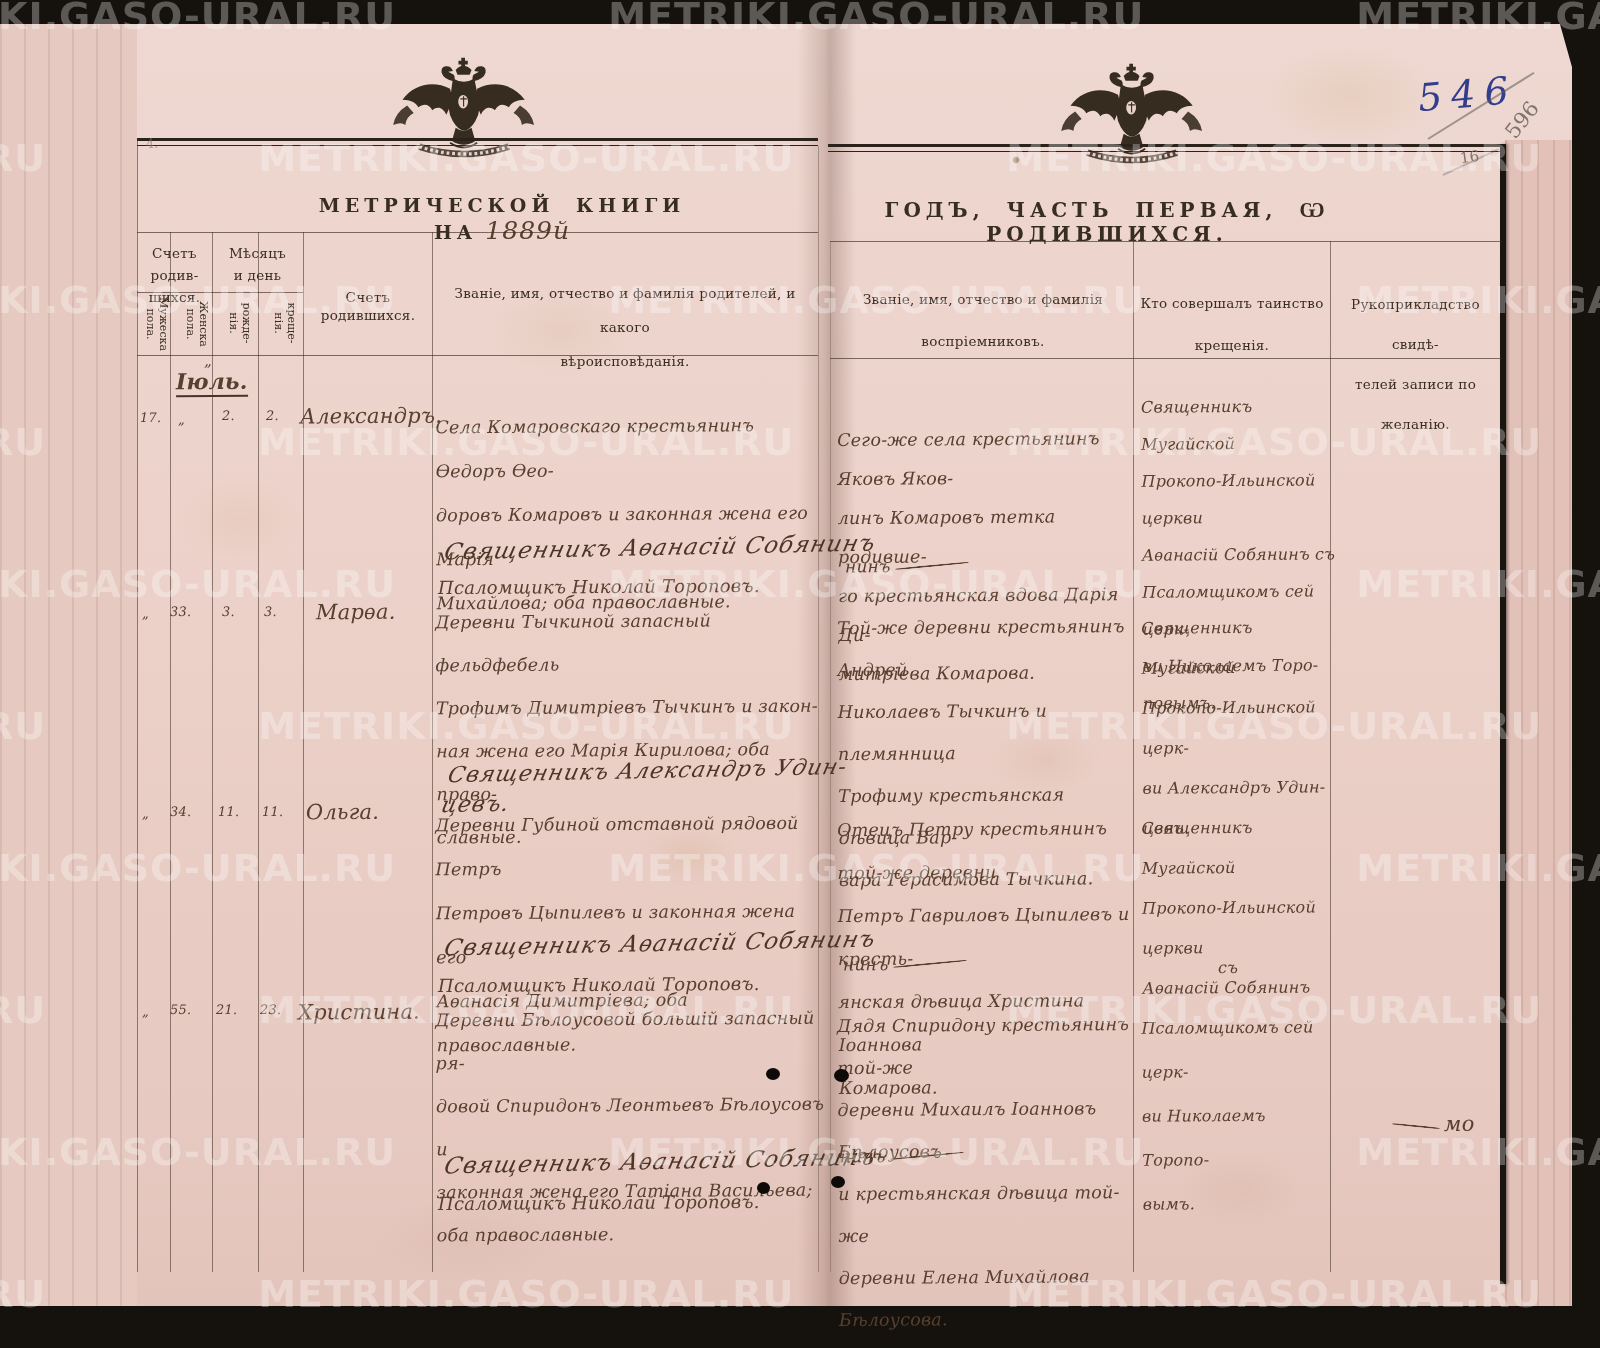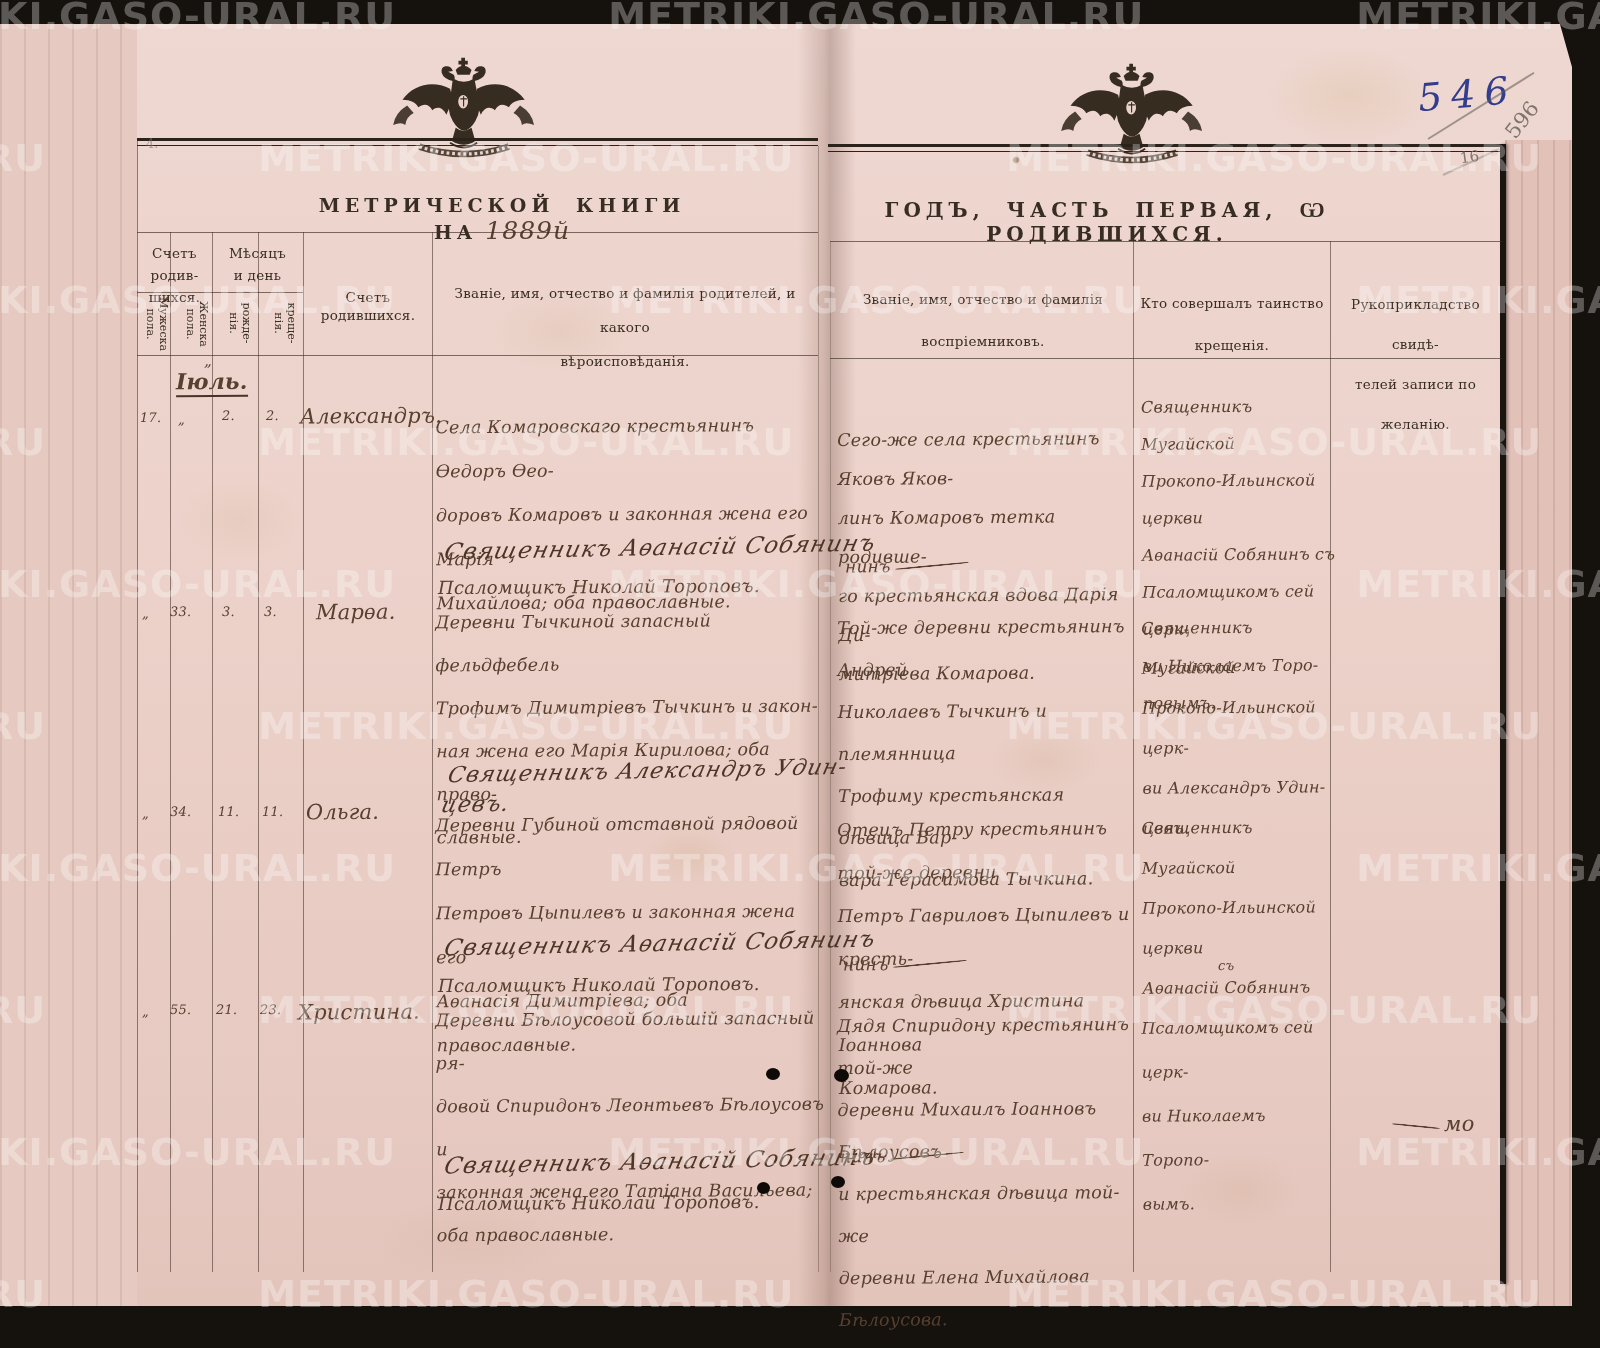--- a/index.html
+++ b/index.html
@@ -221,21 +221,21 @@
   <div class="hw sign1" style="left:446px;top:930px">Священникъ Аѳанасій Собянинъ</div>
   <div class="hw sign2" style="left:438px;top:974px">Псаломщикъ Николай Тороповъ.</div>
   <div class="hw gp" style="left:838px;top:808px;line-height:43px">Отецъ Петру крестьянинъ той-же деревни
 Петръ Гавриловъ Цыпилевъ и кресть-
 янская дѣвица Христина Іоаннова
 Комарова.</div>
   <div class="hw tail" style="left:843px;top:954px;font-size:17px">нинъ</div>
   <div class="hw cel" style="left:1142px;top:808px;line-height:40px">Священникъ Мугайской
 Прокопо-Ильинской церкви
 Аѳанасій Собянинъ</div>
-  <div class="hw" style="left:1218px;top:958px;font-size:13px">съ</div>
+  <div class="hw" style="left:1218px;top:958px;font-size:16px">съ</div>
 
   <div class="hw num" style="left:142px;top:1004px">„</div>
   <div class="hw num" style="left:170px;top:1002px">55.</div>
   <div class="hw num" style="left:216px;top:1002px">21.</div>
   <div class="hw num" style="left:260px;top:1002px">23.</div>
   <div class="hw bname" style="left:298px;top:1000px">Христина.</div>
   <div class="hw parents" style="left:436px;top:998px;line-height:43px">Деревни Бѣлоусовой большій запасный ря-
 довой Спиридонъ Леонтьевъ Бѣлоусовъ и
 законная жена его Татіана Васильева;
 оба православные.</div>

